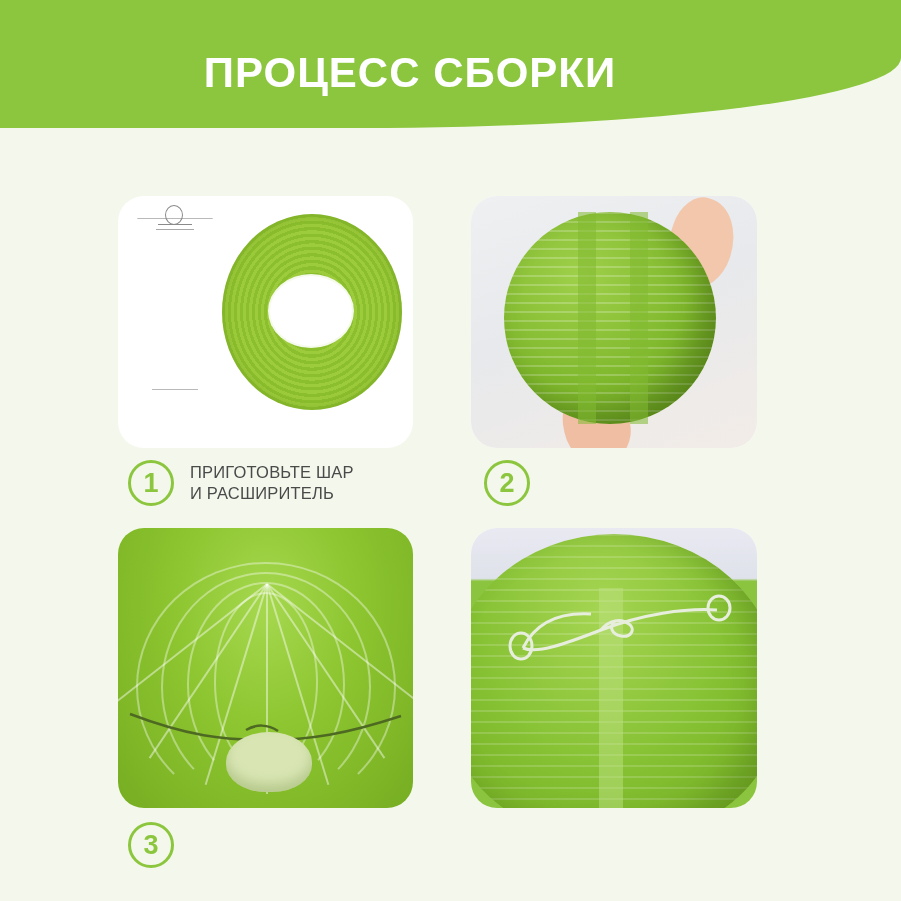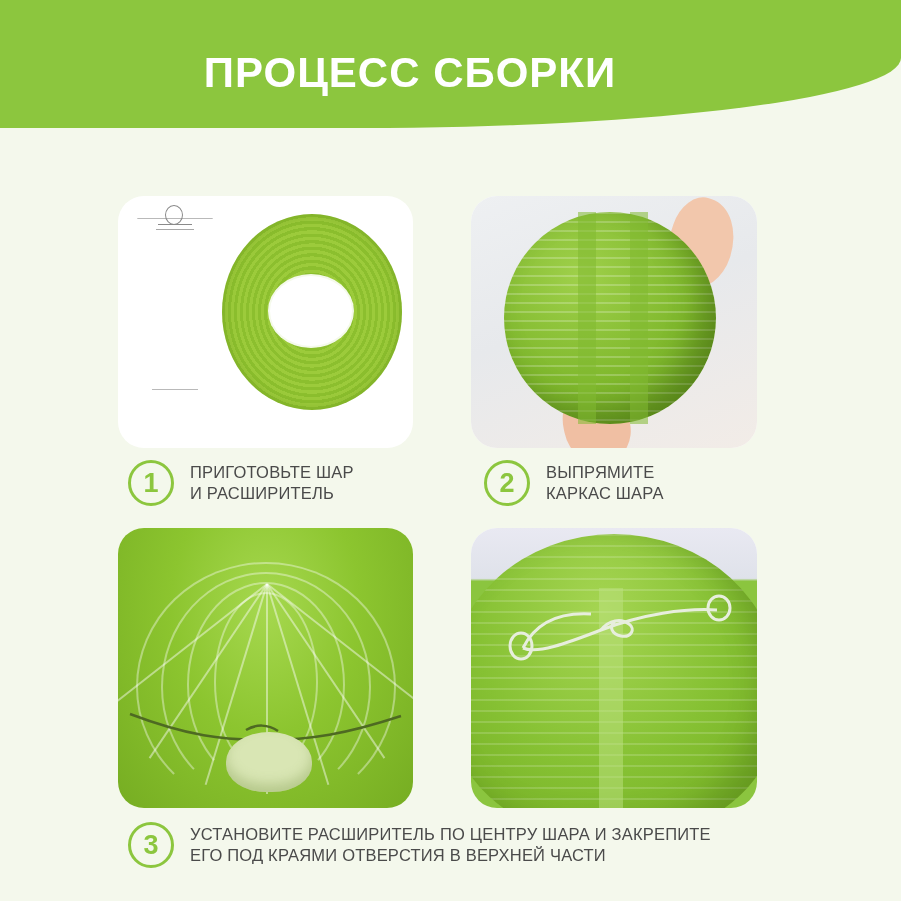--- a/index.html
+++ b/index.html
@@ -294,22 +294,20 @@
   </div>
 
   <div class="step-label" id="step-1-label">
     <div class="step-num">1</div>
     <div class="step-text">ПРИГОТОВЬТЕ ШАР
 И РАСШИРИТЕЛЬ</div>
   </div>
 
   <div class="step-label" id="step-2-label">
     <div class="step-num">2</div>
-    <div class="step-text">ВЫПРЯМИТЕ
-КАРКАС ШАРА</div>
   </div>
 
   <div class="card" id="card-3">
     <div id="c3-bg"></div>
     <div class="c3-arc" style="width:260px;height:250px;"></div>
     <div class="c3-arc" style="width:210px;height:230px;top:44px;"></div>
     <div class="c3-arc" style="width:158px;height:205px;top:54px;"></div>
     <div class="c3-arc" style="width:104px;height:180px;top:64px;"></div>
     <div class="c3-rib" style="transform:rotate(-52deg);"></div>
     <div class="c3-rib" style="transform:rotate(-34deg);"></div>
@@ -333,17 +331,15 @@
       <path d="M18,64 C30,40 52,28 86,30" fill="none" stroke="#e7eedd" stroke-width="3"></path>
       <path d="M18,64 C32,70 60,60 96,46 C138,30 180,24 212,26" fill="none" stroke="#e7eedd" stroke-width="3"></path>
       <ellipse cx="16" cy="62" rx="11" ry="13" fill="none" stroke="#e7eedd" stroke-width="3"></ellipse>
       <ellipse cx="214" cy="24" rx="11" ry="12" fill="none" stroke="#e7eedd" stroke-width="3"></ellipse>
       <path d="M96,46 C104,36 116,34 124,40 C131,45 126,54 116,52 C106,50 104,42 110,38" fill="none" stroke="#e7eedd" stroke-width="3"></path>
     </svg>
   </div>
 
   <div class="step-label" id="step-3-label">
     <div class="step-num">3</div>
-    <div class="step-text">УСТАНОВИТЕ РАСШИРИТЕЛЬ ПО ЦЕНТРУ ШАРА И ЗАКРЕПИТЕ
-ЕГО ПОД КРАЯМИ ОТВЕРСТИЯ  В ВЕРХНЕЙ ЧАСТИ</div>
   </div>
 
 </div>
 
 </body></html>

